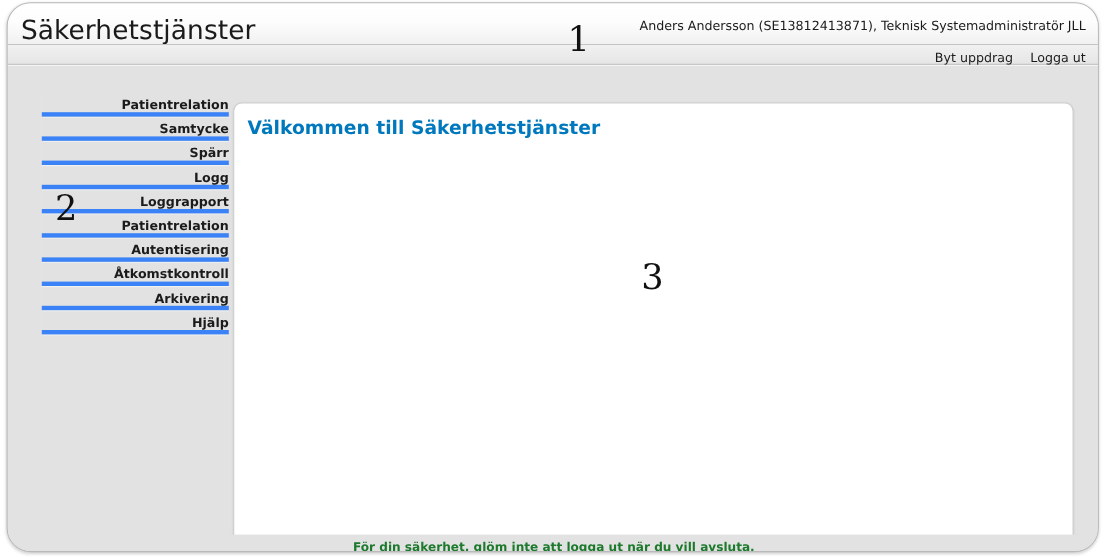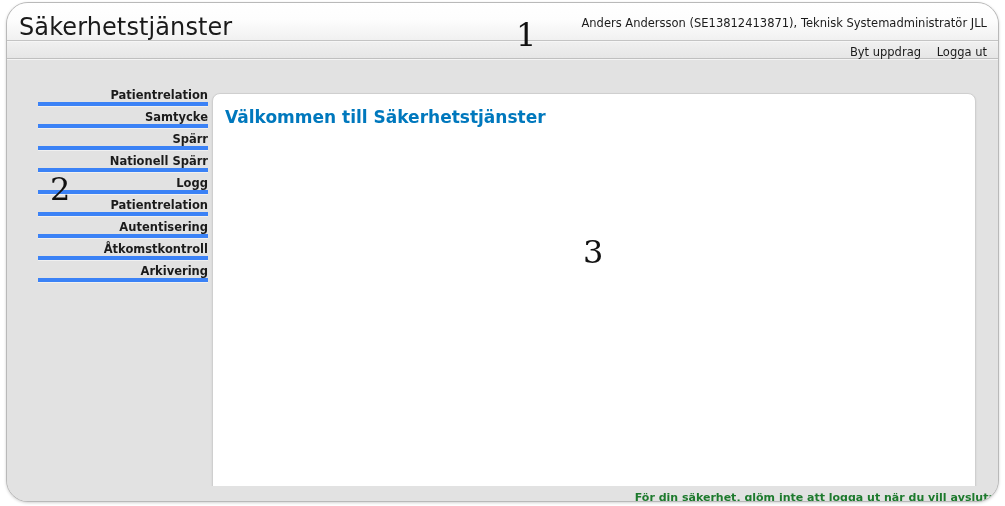--- a/index.html
+++ b/index.html
@@ -148,21 +148,21 @@
     white-space: nowrap;
   }
 
   
   .footer {
     position: absolute;
     left: 0;
     bottom: 0;
     width: 993px;
     height: 17px;
-    text-align: right;
+    text-align: center;
     background: #e2e2e2;
   }
   .footer-text {
     font-size: 11px;
     font-weight: bold;
     color: #1d7a2d;
     line-height: 17px;
     white-space: nowrap;
   }
 
@@ -204,36 +204,39 @@
       <div class="nav-item">
         <span>Patientrelation</span>
       </div>
       <div class="nav-item">
         <span>Samtycke</span>
       </div>
       <div class="nav-item">
         <span>Spärr</span>
       </div>
       <div class="nav-item">
-        <span>Nationell Spärr</span>
-      </div>
-      <div class="nav-item">
         <span>Logg</span>
       </div>
       <div class="nav-item">
+        <span>Loggrapport</span>
+      </div>
+      <div class="nav-item">
         <span>Patientrelation</span>
       </div>
       <div class="nav-item">
         <span>Autentisering</span>
       </div>
       <div class="nav-item">
         <span>Åtkomstkontroll</span>
       </div>
       <div class="nav-item">
         <span>Arkivering</span>
+      </div>
+      <div class="nav-item">
+        <span>Hjälp</span>
       </div>
     </nav>
 
     <main class="content">
       <h1 class="content-title">Välkommen till Säkerhetstjänster</h1>
     </main>
 
     <div class="footer">
       <span class="footer-text">För din säkerhet, glöm inte att logga ut när du vill avsluta.</span>
     </div>

